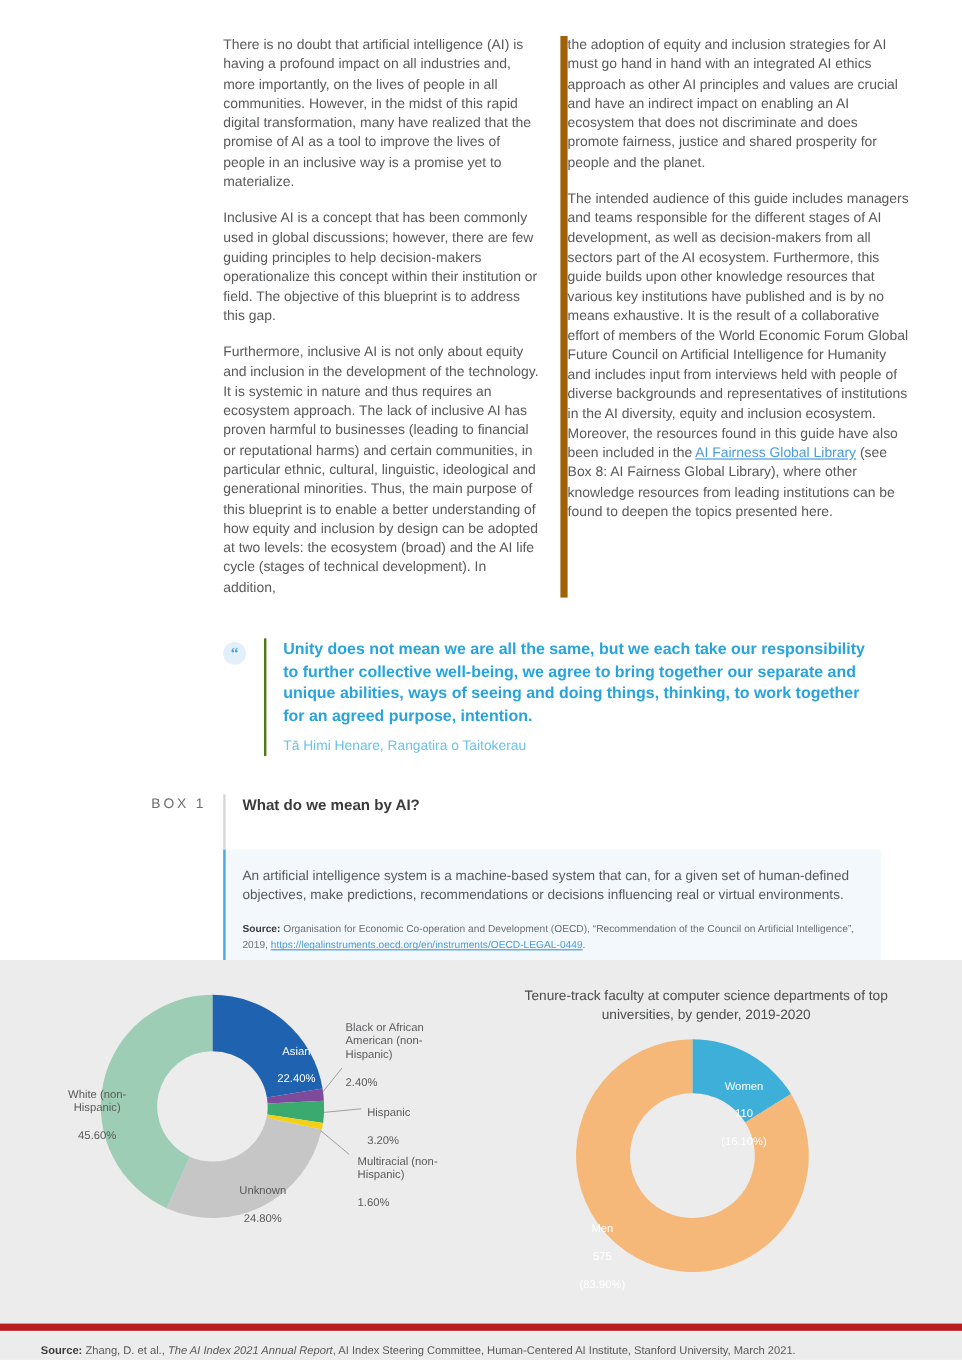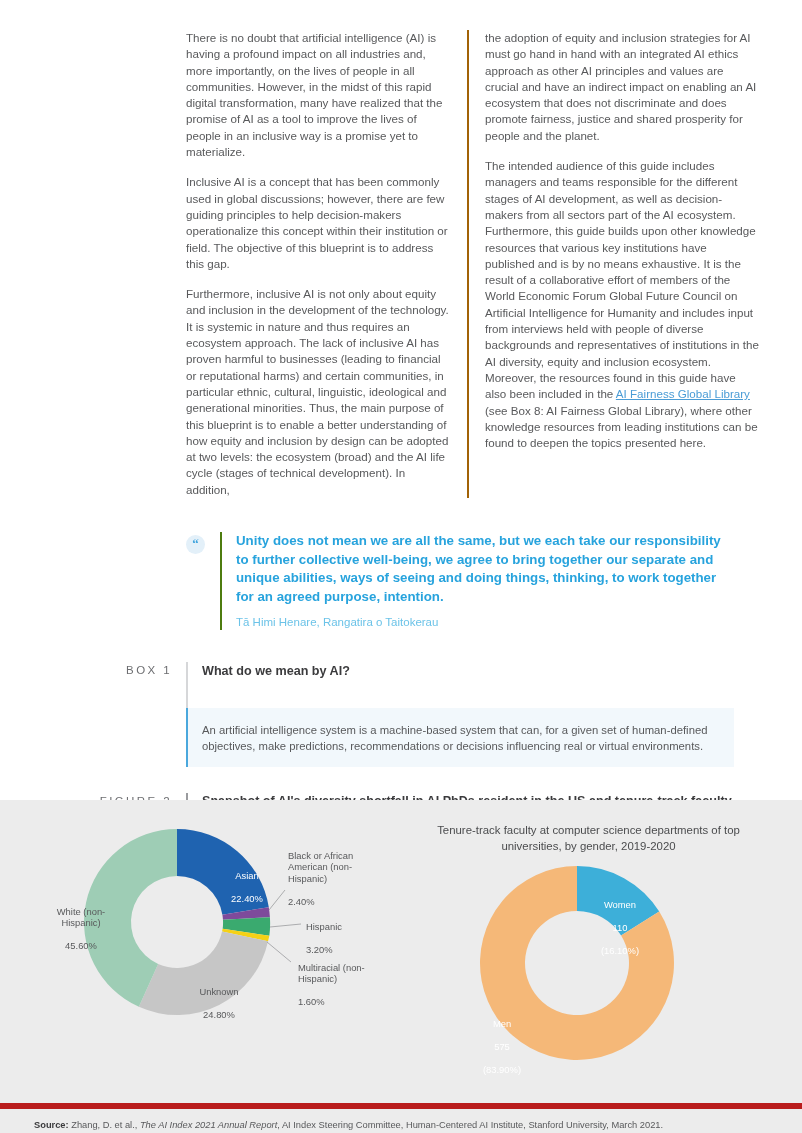--- a/index.html
+++ b/index.html
@@ -21,21 +21,21 @@
   }
   .columns {
     display: flex;
     gap: 0;
     padding-left: 152px;
   }
   .col {
     width: 281px;
     padding-right: 16px;
   }
-  .col.right { padding-left: 16px; padding-right: 0; border-left: 2px solid #a16207; width: 292px;}
+  .col.right { padding-right: 0; border-left: 6px solid #a16207; width: 292px;}
   .col p {
     margin: 0 0 14px 0;
     font-size: 11.6px;
     line-height: 16.3px;
     color: #58595b;
   }
   .col p:last-child { margin-bottom: 0; }
   a.inline-link { color: #4a9cd6; text-decoration: underline; }
 
   
@@ -248,20 +248,21 @@
       <p class="quote-attr">Tā Himi Henare, Rangatira o Taitokerau</p>
     </div>
   </div>
 
   <div class="box-wrap">
     <div class="box-label">BOX 1</div>
     <div class="box-main">
       <div class="box-title">What do we mean by AI?</div>
       <div class="box-panel">
         <p class="body">An artificial intelligence system is a machine-based system that can, for a given set of human-defined objectives, make predictions, recommendations or decisions influencing real or virtual environments.</p>
+        <p class="source"><b>Source:</b><span> Organisation for Economic Co-operation and Development (OECD), “Recommendation of the Council on Artificial Intelligence”, 2019, </span><a class="src-link" href="#">https://legalinstruments.oecd.org/en/instruments/OECD-LEGAL-0449</a><span>.</span></p>
       </div>
     </div>
   </div>
 
   <div class="fig-wrap">
     <div class="fig-label">FIGURE 2</div>
     <div class="fig-main">
       <div class="fig-title">Snapshot of AI's diversity shortfall in AI PhDs resident in the US and tenure-track faculty worldwide, by gender</div>
     </div>
   </div>

